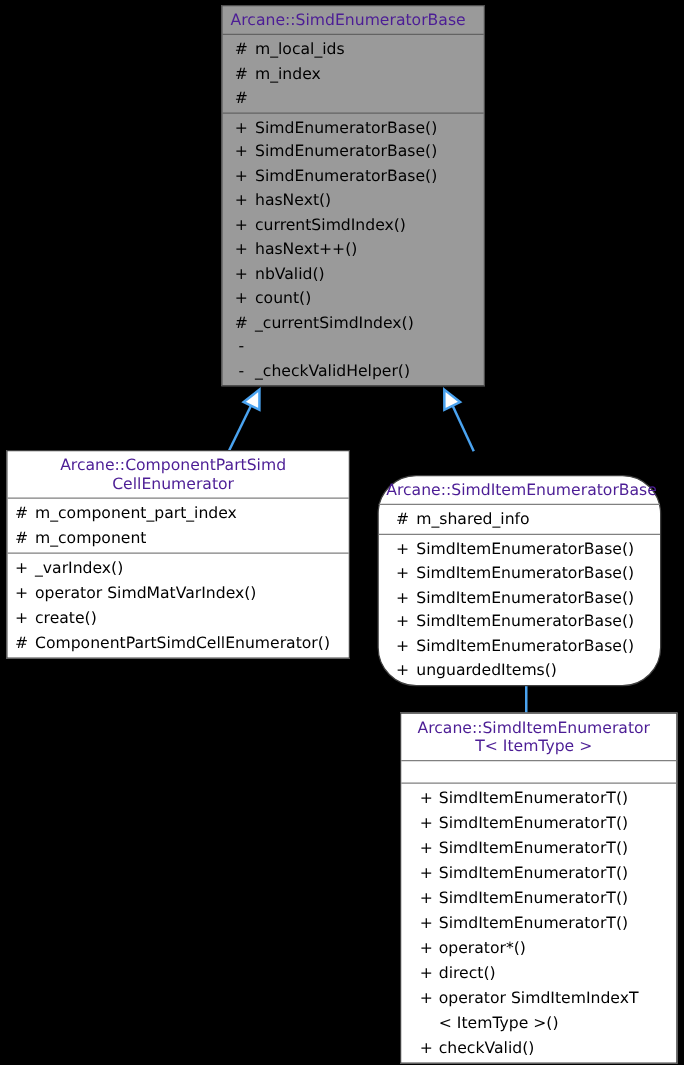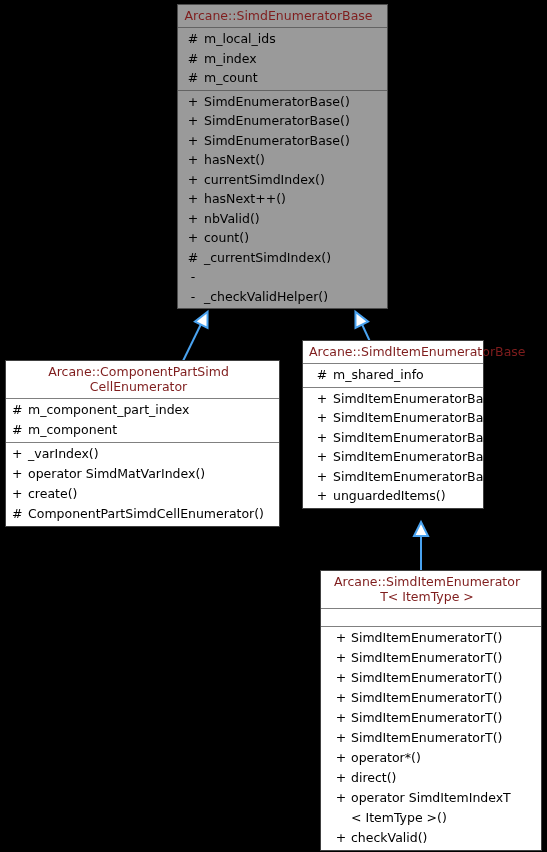--- a/index.html
+++ b/index.html
@@ -34,21 +34,21 @@
   }
   .uml-box.plain {
     background: #ffffff;
     border-color: #404040;
     justify-content: space-between;
   }
   .box-title {
     text-align: center;
     font-size: 12.5px;
     line-height: 15px;
-    color: #7f1d1d;
+    color: #4c1d95;
     padding: 3px 14px 4px 6px;
     white-space: pre-line;
   }
   .compartment {
     border-top: 1px solid #636363;
     padding: 1px 0 2px 0;
   }
   .plain .compartment {
     border-top: 1px solid #808080;
   }
@@ -119,21 +119,20 @@
       <div class="member">
         <span class="vis">#</span>
         <span class="mname">m_local_ids</span>
       </div>
       <div class="member">
         <span class="vis">#</span>
         <span class="mname">m_index</span>
       </div>
       <div class="member">
         <span class="vis">#</span>
-        <span class="mname">m_count</span>
       </div>
     </div>
     <div class="compartment">
       <div class="member">
         <span class="vis">+</span>
         <span class="mname">SimdEnumeratorBase()</span>
       </div>
       <div class="member">
         <span class="vis">+</span>
         <span class="mname">SimdEnumeratorBase()</span>
@@ -202,21 +201,21 @@
         <span class="vis">+</span>
         <span class="mname">create()</span>
       </div>
       <div class="member">
         <span class="vis">#</span>
         <span class="mname">ComponentPartSimdCellEnumerator()</span>
       </div>
     </div>
   </div>
 
-  <div class="uml-box plain" id="box-simditembase" style="left:302px; top:340px; width:182px;">
+  <div class="uml-box plain" id="box-simditembase" style="left:302px; top:380px; width:227px;border-radius:31px;">
     <div class="box-title">Arcane::SimdItemEnumeratorBase</div>
     <div class="compartment">
       <div class="member">
         <span class="vis">#</span>
         <span class="mname">m_shared_info</span>
       </div>
     </div>
     <div class="compartment">
       <div class="member">
         <span class="vis">+</span>

